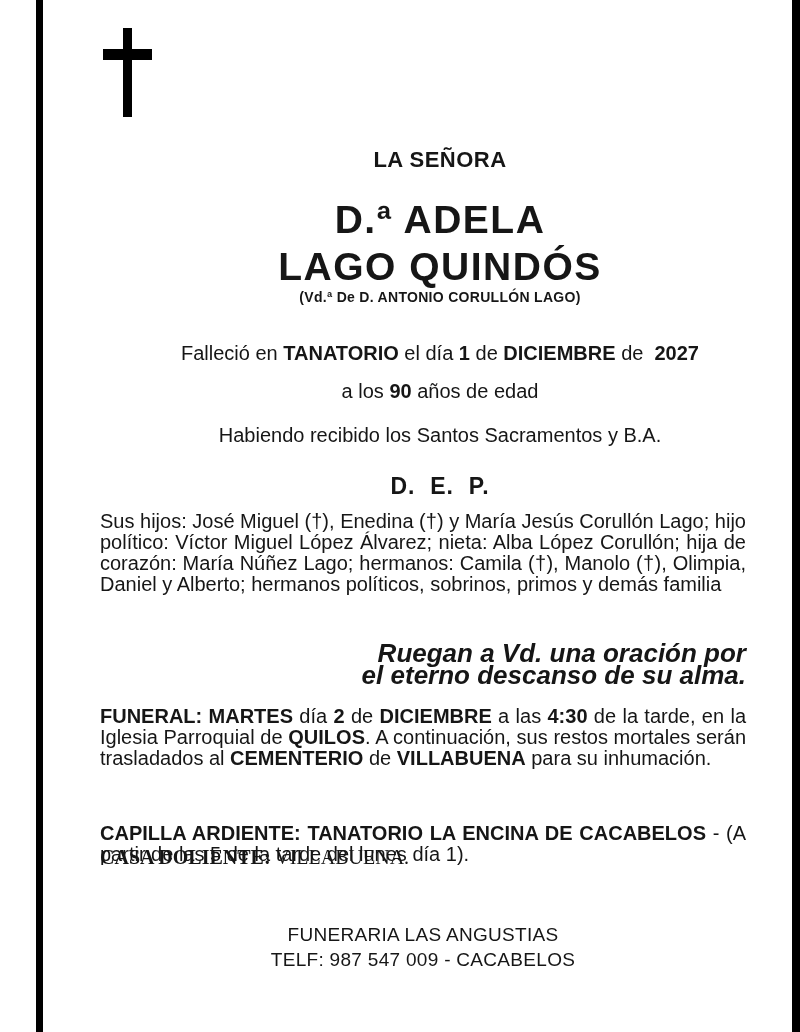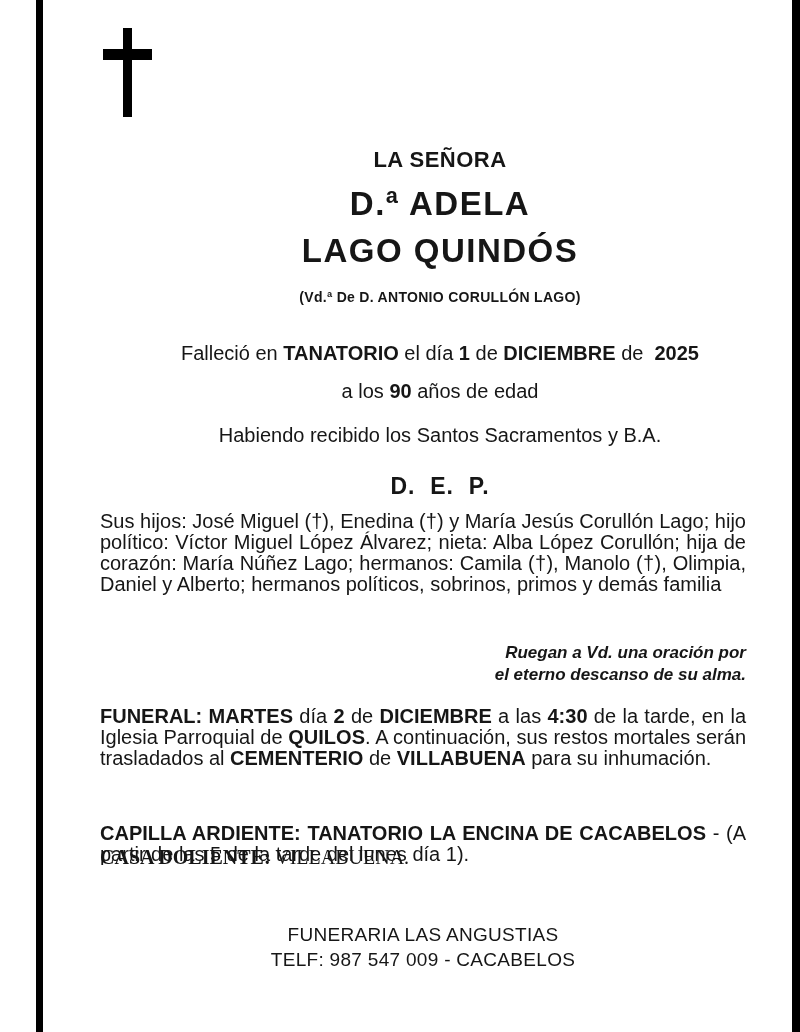--- a/index.html
+++ b/index.html
@@ -51,22 +51,22 @@
     width: 680px;
     text-align: center;
   }
   .honorific {
     top: 147px;
     font-size: 22px;
     font-weight: 700;
     letter-spacing: 0.5px;
   }
   .deceased-name {
-    top: 180px;
-    font-size: 33px;
+    top: 196px;
+    font-size: 39px;
     font-weight: 700;
     line-height: 47px;
     letter-spacing: 1.5px;
   }
   .widow-line {
     top: 289px;
     font-size: 14px;
     font-weight: 700;
     letter-spacing: 0.3px;
   }
@@ -102,21 +102,21 @@
   .funeral-para { top: 706px; }
   .capilla-para { top: 823px; }
   .casa-para    { top: 847px; font-family: Liberation Serif, serif; }
 
   .prayer {
     position: absolute;
     left: 100px;
     width: 646px;
     top: 642px;
     text-align: right;
-    font-size: 17px;
+    font-size: 26px;
     font-weight: 700;
     font-style: italic;
     line-height: 22px;
   }
 
   .funeraria {
     position: absolute;
     left: 100px;
     width: 646px;
     top: 922px;
@@ -144,21 +144,21 @@
 
   <div class="center-block honorific">LA SEÑORA</div>
 
   <div class="center-block deceased-name">
     <div>D.ª ADELA</div>
     <div>LAGO QUINDÓS</div>
   </div>
 
   <div class="center-block widow-line">(Vd.ª De D. ANTONIO CORULLÓN LAGO)</div>
 
-  <div class="center-block death-line"><span>Falleció en </span><span class="bold">TANATORIO</span><span> el día </span><span class="bold">1</span><span> de </span><span class="bold">DICIEMBRE</span><span> de&nbsp; </span><span class="bold">2025</span></div>
+  <div class="center-block death-line"><span>Falleció en </span><span class="bold">TANATORIO</span><span> el día </span><span class="bold">1</span><span> de </span><span class="bold">DICIEMBRE</span><span> de&nbsp; </span><span class="bold">2027</span></div>
 
   <div class="center-block age-line"><span>a los </span><span class="bold">90</span><span> años de edad</span></div>
 
   <div class="center-block sacraments-line">Habiendo recibido los Santos Sacramentos y B.A.</div>
 
   <div class="center-block dep-line">D.&nbsp;&nbsp;E.&nbsp;&nbsp;P.</div>
 
   <p class="para family-para">Sus hijos: José Miguel (†), Enedina (†) y María Jesús Corullón Lago; hijo político: Víctor Miguel López Álvarez; nieta: Alba López Corullón; hija de corazón: María Núñez Lago; hermanos: Camila (†), Manolo (†), Olimpia, Daniel y Alberto; hermanos políticos, sobrinos, primos y demás familia</p>
 
   <div class="prayer">

